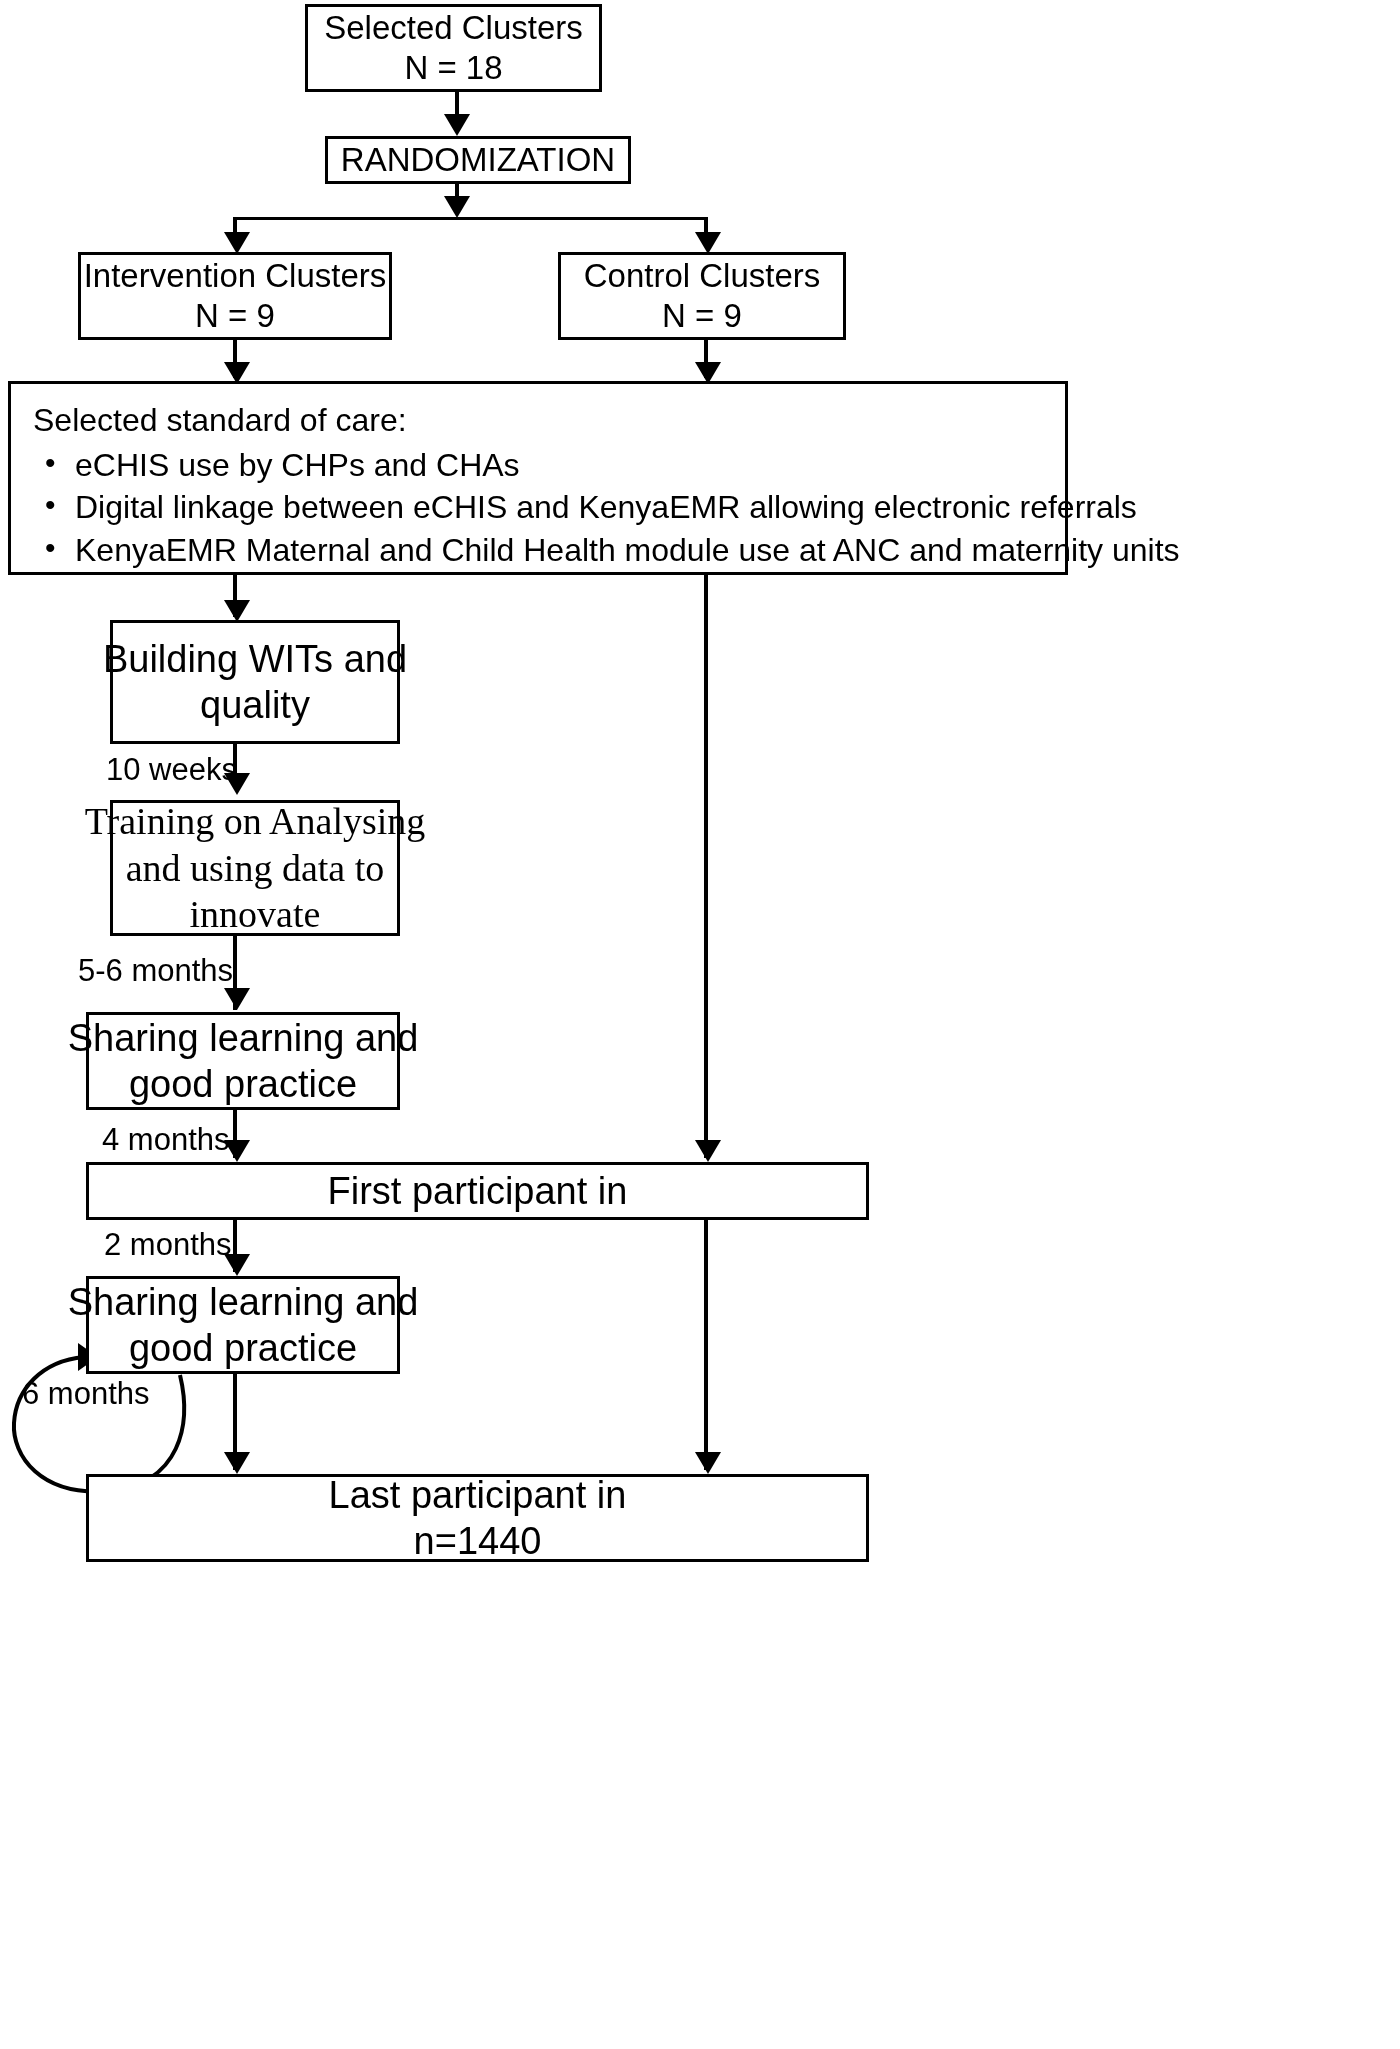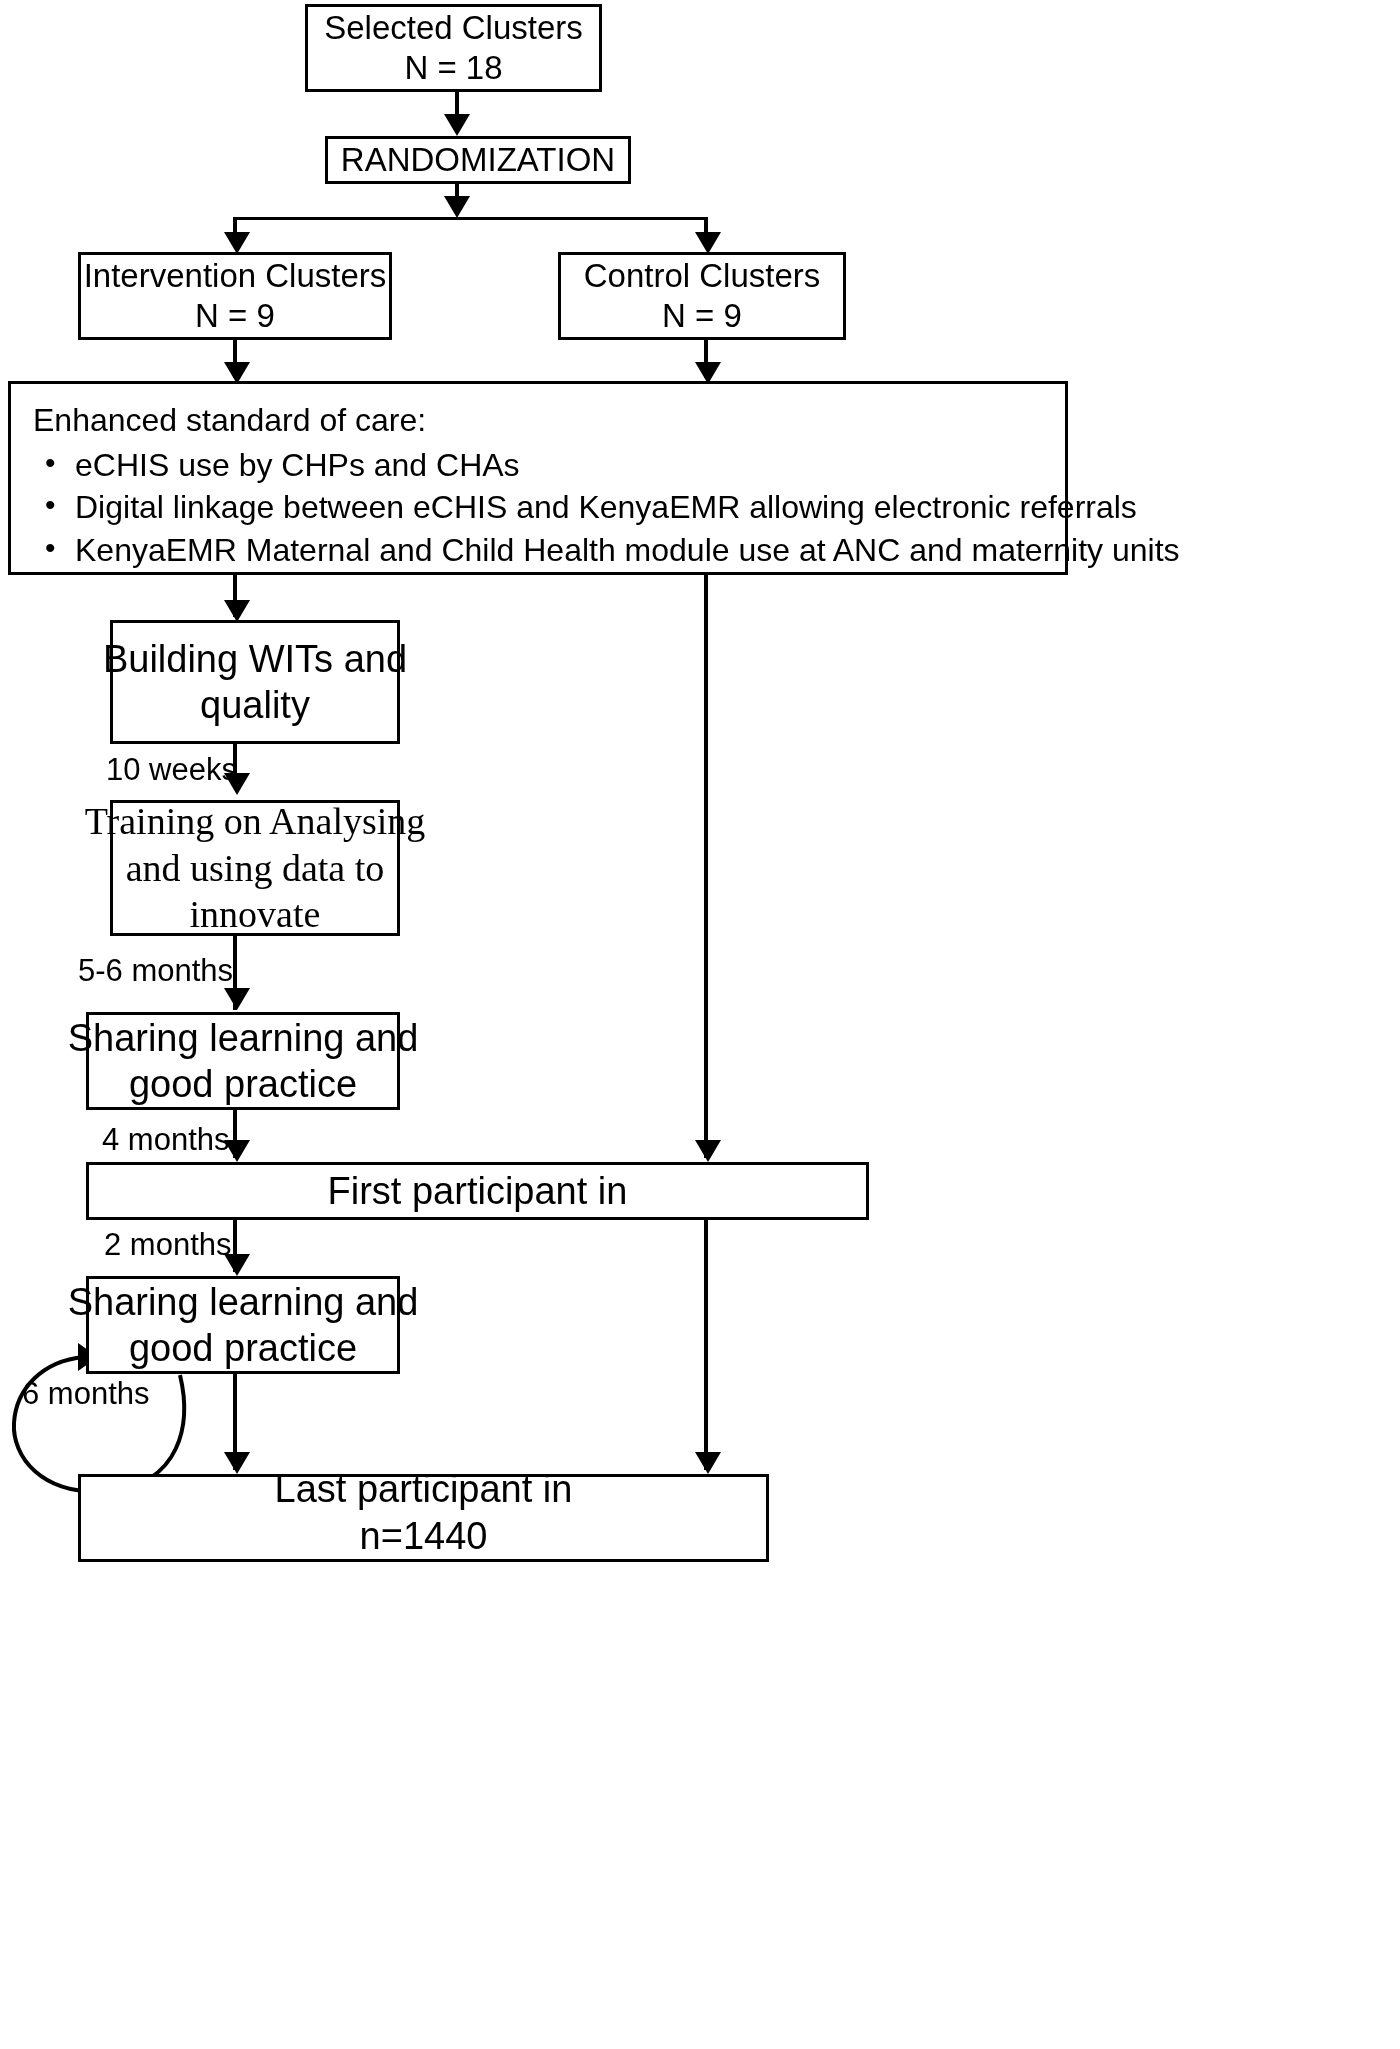--- a/index.html
+++ b/index.html
@@ -151,21 +151,21 @@
     <span class="ln f33">N = 9</span>
   </div>
 
   <div class="vline" style="left:233px; top:340px; height:38px;"></div>
   <div class="arrowhead" style="left:224px; top:362px;"></div>
 
   <div class="vline" style="left:704px; top:340px; height:38px;"></div>
   <div class="arrowhead" style="left:695px; top:362px;"></div>
 
   <div class="panel" style="left:8px; top:381px; width:1060px; height:194px;">
-    <div class="heading">Enhanced standard of care:</div>
+    <div class="heading">Selected standard of care:</div>
     <ul>
       <li>eCHIS use by CHPs and CHAs</li>
       <li>Digital linkage between eCHIS and KenyaEMR allowing electronic referrals</li>
       <li>KenyaEMR Maternal and Child Health module use at ANC and maternity units</li>
     </ul>
   </div>
 
   <div class="vline" style="left:704px; top:575px; height:583px;"></div>
   <div class="arrowhead" style="left:695px; top:1140px;"></div>
 
@@ -218,18 +218,18 @@
     <polygon points="78,38 98,52 78,66" fill="#000000"></polygon>
   </svg>
   <div class="edgelabel" style="left:22px; top:1378px;">6 months</div>
 
   <div class="vline" style="left:233px; top:1374px; height:96px;"></div>
   <div class="arrowhead" style="left:224px; top:1452px;"></div>
 
   <div class="vline" style="left:704px; top:1220px; height:250px;"></div>
   <div class="arrowhead" style="left:695px; top:1452px;"></div>
 
-  <div class="node" style="left:78px; top:1474px; width:691px; height:88px;justify-content:flex-end;">
+  <div class="node" style="left:86px; top:1474px; width:783px; height:88px;">
     <span class="ln f32">Last participant in</span>
     <span class="ln f32">n=1440</span>
   </div>
 
 </div>
 
 </body></html>

